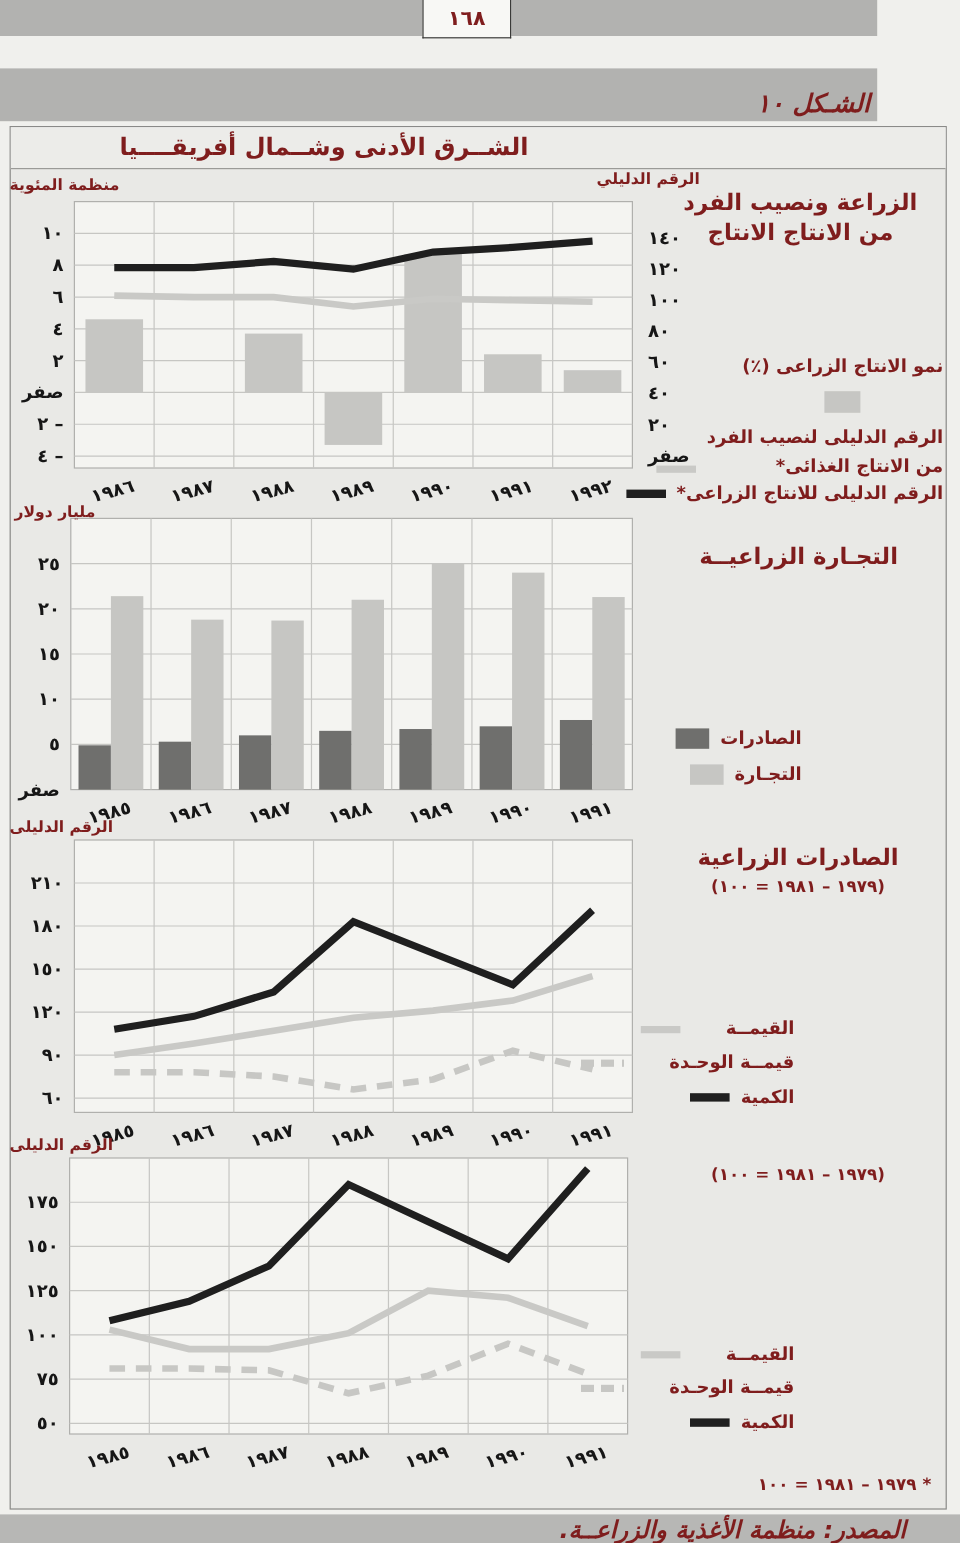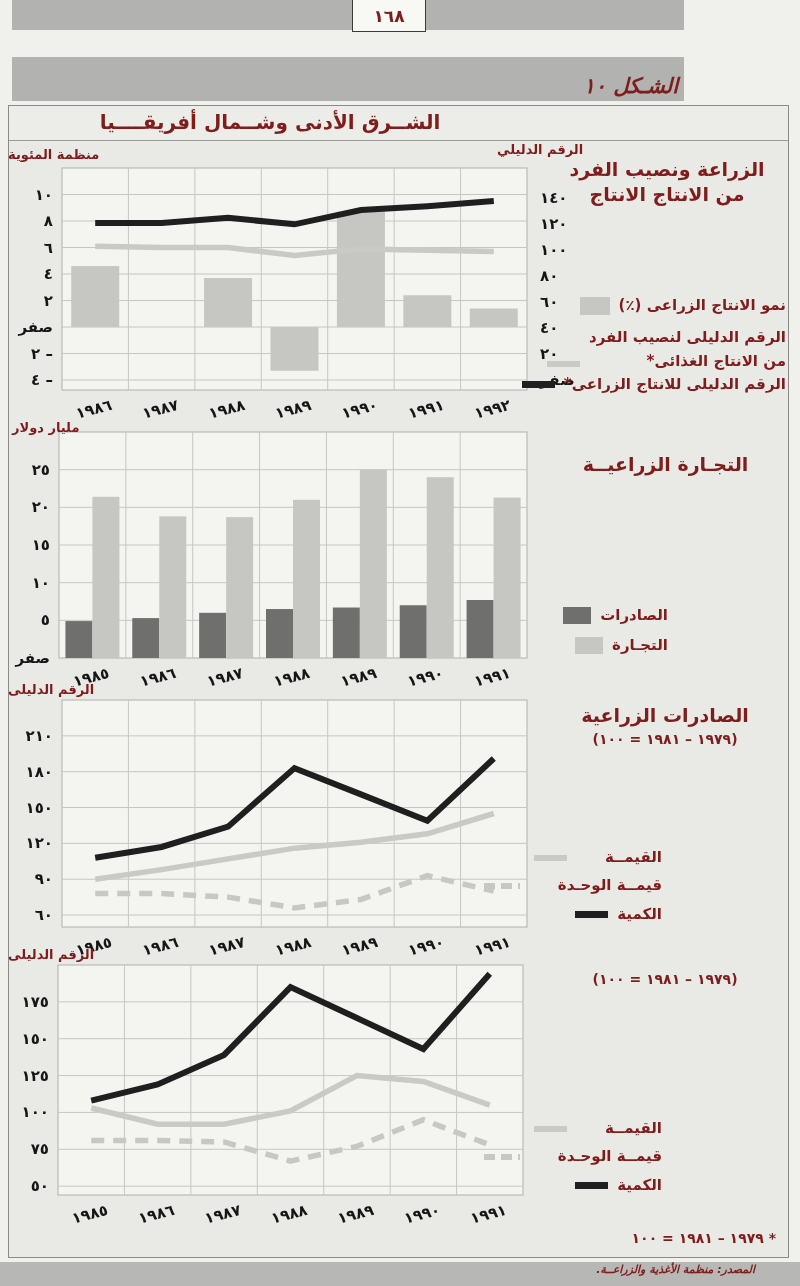--- a/index.html
+++ b/index.html
@@ -1,18 +1,18 @@
 <!DOCTYPE html>
 <html lang="ar"><head>
 <meta charset="utf-8">
 <style>
   html,body{margin:0;padding:0;}
   .page{position:relative;width:800px;height:1286px;background:#f0f0ed;overflow:hidden;
         font-family:"DejaVu Sans",sans-serif;color:#7f1d1d;}
-  .band{position:absolute;left:12px;width:672px;background:#b2b2b0;}
+  .band{position:absolute;left:0;width:731px;background:#b2b2b0;}
   .top-band{top:0;height:30px;}
   .figure-band{top:57px;height:44px;}
   .pagenum-box{position:absolute;left:352px;top:0;width:72px;height:31px;background:#f8f8f5;
         border:1px solid #3a3a38;border-top:none;display:flex;align-items:center;justify-content:center;
         font-weight:bold;font-size:17px;}
   .figure-label{position:absolute;right:6px;bottom:3px;font-size:21px;font-weight:bold;font-style:italic;direction:rtl;}
   .panel{position:absolute;left:8px;top:105px;width:781px;height:1153px;background:#e9e9e6;border:1px solid #8a8a88;box-sizing:border-box;}
   .title-strip{position:absolute;left:9px;top:106px;width:779px;height:34px;border-bottom:1px solid #9a9a97;background:#ecece9;}
   .panel-title{position:absolute;left:60px;top:110px;width:420px;text-align:center;font-size:20px;font-weight:bold;direction:rtl;}
   .axis-caption{position:absolute;font-size:13px;font-weight:bold;direction:rtl;white-space:nowrap;}
@@ -22,24 +22,24 @@
   .lrow{display:flex;align-items:center;gap:9px;}
   .lrow.bottom{align-items:flex-end;}
   .llabel{font-size:15px;font-weight:bold;white-space:nowrap;text-align:right;line-height:1.55;}
   .sw-box{width:30px;height:18px;background:#c6c6c3;flex:0 0 auto;}
   .sw-box-dark{width:28px;height:17px;background:#6f6f6d;flex:0 0 auto;}
   .sw-box-light{width:28px;height:17px;background:#c6c6c3;flex:0 0 auto;}
   .sw-line-black{width:33px;height:7px;background:#1f1f1f;flex:0 0 auto;}
   .sw-line-gray{width:33px;height:6px;background:#c9c9c6;flex:0 0 auto;}
   .sw-line-dash{width:36px;height:6px;flex:0 0 auto;
         background:repeating-linear-gradient(90deg,#c7c7c4 0 11px,rgba(0,0,0,0) 11px 17px);}
-  .mb9{margin-bottom:9px;} .mb7{margin-bottom:7px;} .mb5{margin-bottom:5px;gap:38px;}
+  .mb9{margin-bottom:9px;flex-direction:column;} .mb7{margin-bottom:7px;} .mb5{margin-bottom:5px;gap:38px;}
   .footnote{position:absolute;right:24px;top:1230px;direction:rtl;font-size:14px;font-weight:bold;}
   .source-band{position:absolute;left:0;top:1262px;width:800px;height:24px;background:#b7b7b5;}
-  .source-text{position:absolute;right:45px;top:1263px;font-size:11px;font-weight:bold;font-style:italic;direction:rtl;text-align:right;}
+  .source-text{position:absolute;right:45px;top:1263px;font-size:20px;font-weight:bold;font-style:italic;direction:rtl;text-align:right;}
   #canvas{position:absolute;left:0;top:0;}
   text.tick{font-family:"DejaVu Sans",sans-serif;font-size:15px;font-weight:bold;fill:#161616;}
   text.year{font-family:"DejaVu Sans",sans-serif;font-size:15px;font-weight:bold;fill:#161616;}
 </style>
 </head>
 <body>
 
 <div class="page">
 
   <div class="band top-band"></div>

